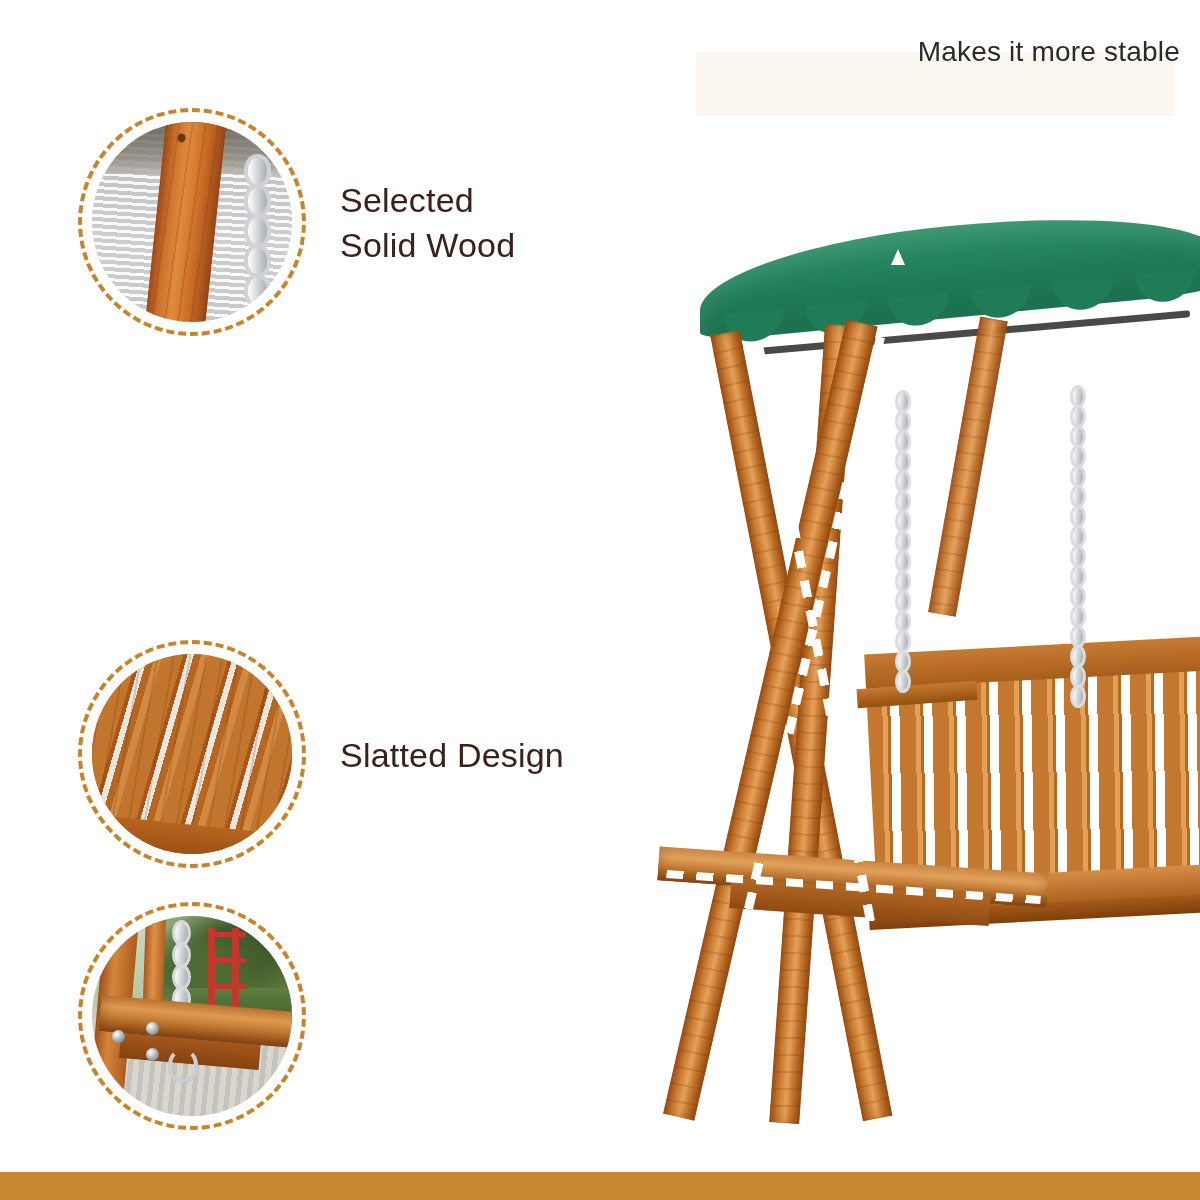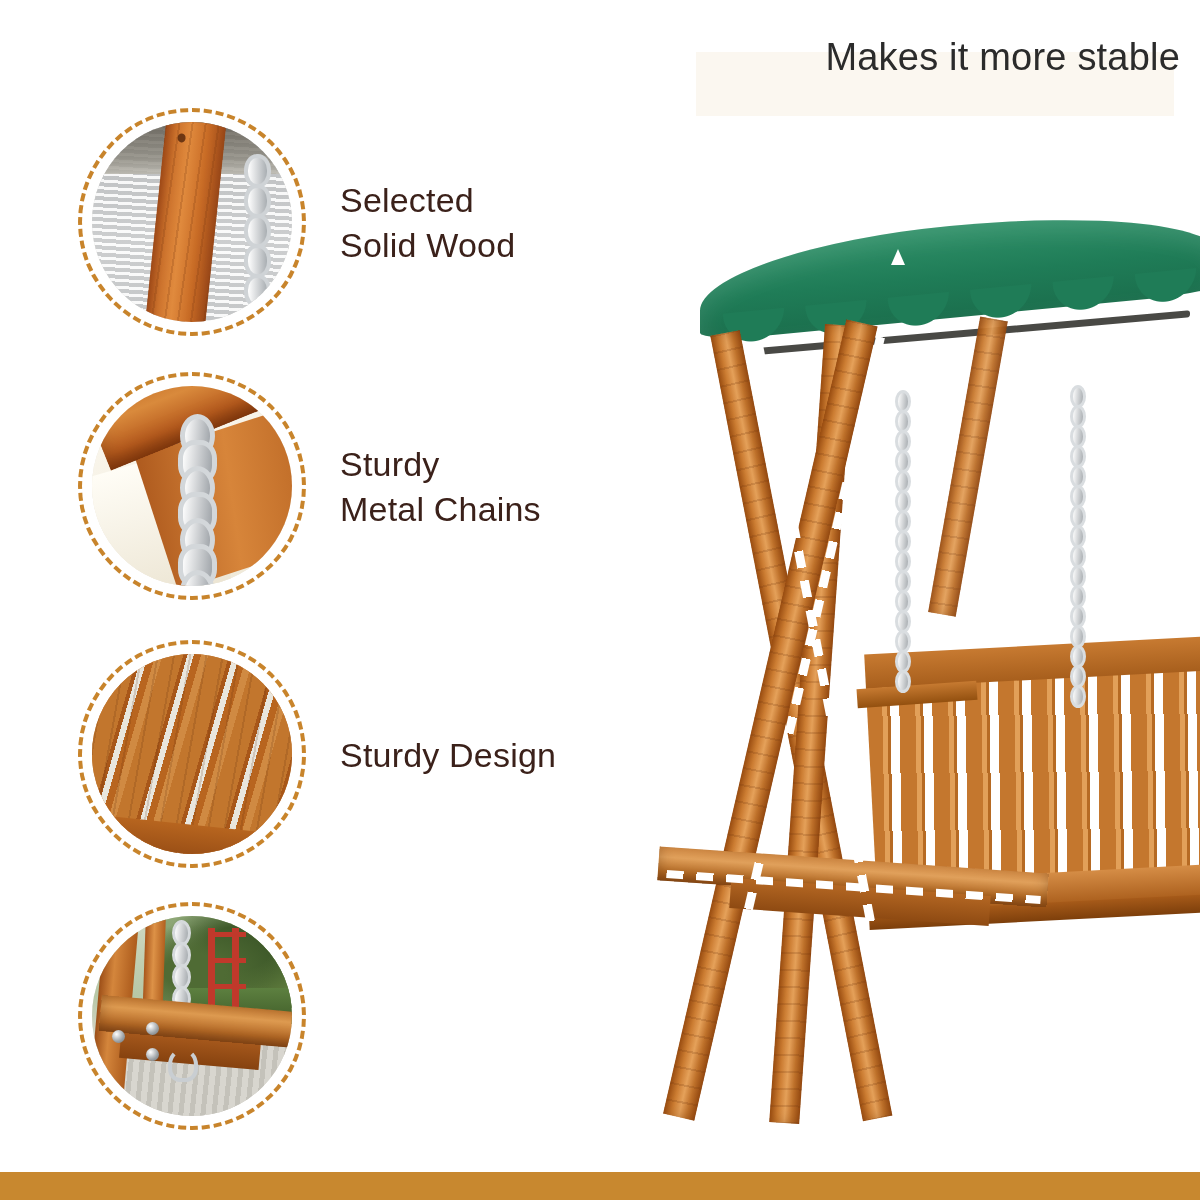--- a/index.html
+++ b/index.html
@@ -19,21 +19,21 @@
     color:#c8882f;line-height:1.05;margin:0;
     font-family:"Liberation Sans", sans-serif;
   }
   .sub-wrap{position:relative;margin-top:14px;}
   .sub-band{
     position:absolute;left:56px;right:6px;top:16px;height:64px;
     background:#fbf7f0;z-index:0;
   }
   .subtitle{
     position:relative;z-index:1;
-    font-size:38px;font-weight:400;color:#2b2b2b;
+    font-size:28px;font-weight:400;color:#2b2b2b;
     line-height:1.15;margin:0;letter-spacing:0.2px;text-align:right;
   }
 
   
   .features{position:absolute;left:0;top:0;width:640px;height:1200px;}
   .feature{position:absolute;left:0;width:640px;height:230px;}
   .feature.f1{top:108px;}
   .feature.f2{top:372px;}
   .feature.f3{top:640px;}
   .feature.f4{top:902px;}
@@ -237,52 +237,31 @@
             <i style="top:90px"></i>
               <i style="top:120px"></i>
               <i style="top:150px"></i>
           </div>
         </div>
       </div>
       <div class="flabel">Selected
 Solid Wood</div>
     </div>
 
-    <div class="feature f2">
-      <div class="circle">
-        <div class="circle-inner">
-          <div class="c2-bg"></div>
-          <div class="c2-white"></div>
-          <div class="c2-beam2"></div>
-          <div class="c2-beam"></div>
-          <div class="c2-chain">
-            <i style="top:0"></i>
-              <i class="alt" style="top:26px"></i>
-            <i style="top:52px"></i>
-              <i class="alt" style="top:78px"></i>
-            <i style="top:104px"></i>
-              <i class="alt" style="top:130px"></i>
-            <i style="top:156px"></i>
-          </div>
-        </div>
-      </div>
-      <div class="flabel">Sturdy
-Metal Chains</div>
-    </div>
 
     <div class="feature f3">
       <div class="circle">
         <div class="circle-inner">
           <div class="c3-bg"></div>
           <div class="c3-slats"></div>
           <div class="c3-grain"></div>
           <div class="c3-bot"></div>
         </div>
       </div>
-      <div class="flabel">Sturdy Design</div>
+      <div class="flabel">Slatted Design</div>
     </div>
 
     <div class="feature f4">
       <div class="circle">
         <div class="circle-inner">
           <div class="c4-sky"></div>
           <div class="c4-trees"></div>
           <div class="c4-hedge"></div>
           <div class="c4-redrungs"></div>
           <div class="c4-red"></div>

